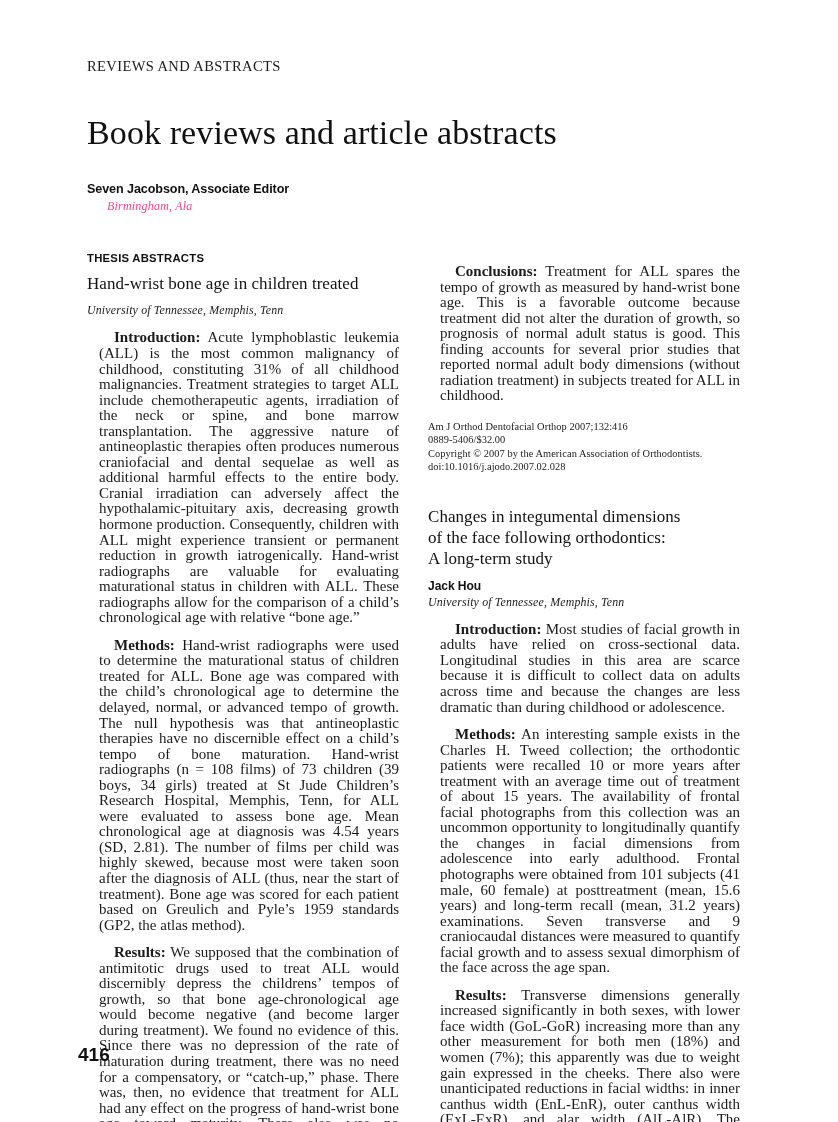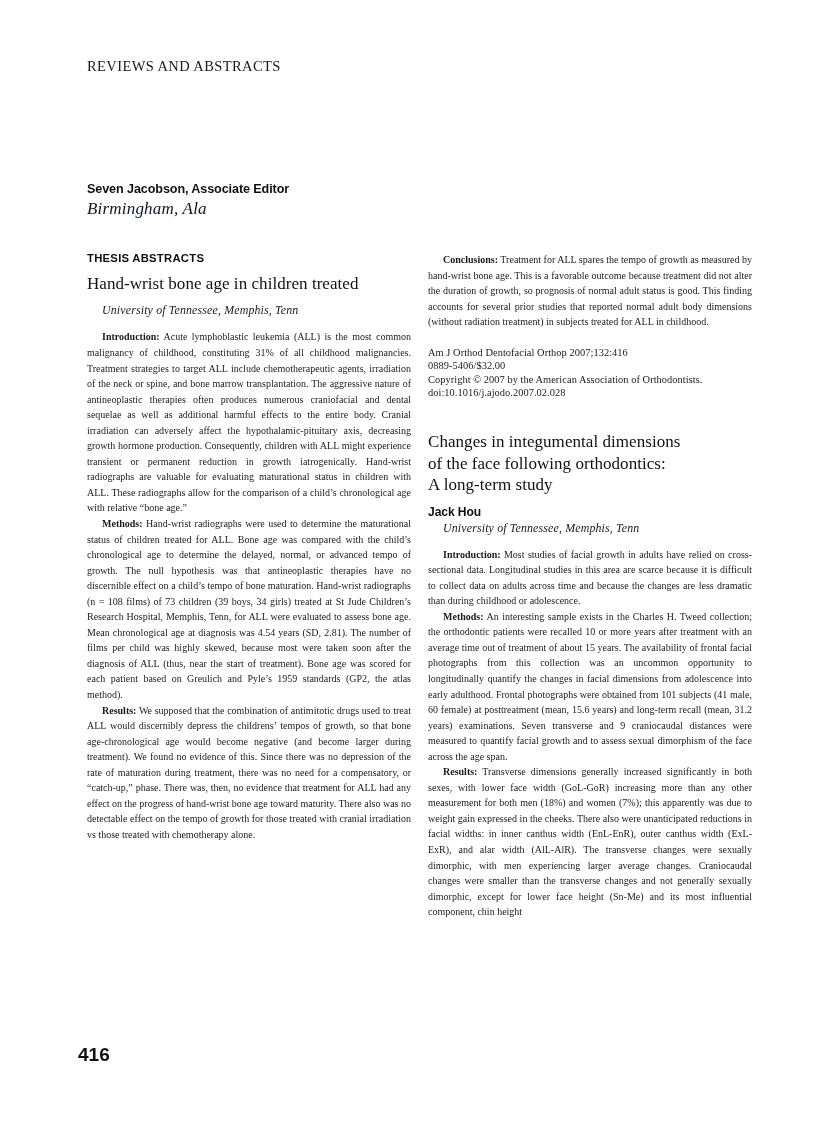--- a/index.html
+++ b/index.html
@@ -56,25 +56,26 @@
   }
   .editor-name {
     font-family: "Liberation Sans", sans-serif;
     font-size: 12.6px;
     font-weight: bold;
     color: #111111;
     letter-spacing: -0.1px;
   }
   .editor-place {
     font-family: "Liberation Serif", serif;
-    font-size: 17px;
+    font-size: 12px;
     font-style: italic;
-    color: #0f172a;
+    color: #ec4899;
     margin-top: 3px;
     letter-spacing: 0.2px;
+    margin-left: 20px;
   }
 
   
   .columns {
     position: absolute;
     top: 248px;
     left: 0;
     width: 665px;
     height: 830px;
   }
@@ -112,33 +113,33 @@
     font-weight: bold;
     color: #111111;
     margin: 0 0 2px 0;
     letter-spacing: -0.1px;
   }
   .art-affil {
     font-family: "Liberation Serif", serif;
     font-size: 11.9px;
     font-style: italic;
     color: #1a1a1a;
-    margin: 0 0 11px 15px;
+    margin: 0 0 11px 0;
     letter-spacing: 0.15px;
   }
 
   
   p.body {
     font-family: "Liberation Serif", serif;
-    font-size: 10px;
+    font-size: 15px;
     line-height: 15.55px;
     text-align: justify;
     text-justify: inter-word;
     color: #1a1a1a;
-    margin: 0;
+    margin: 12px;
     hyphens: none;
   }
   p.body + p.body { text-indent: 0; }
   .indent { display: inline-block; width: 15px; }
   .lead {
     font-weight: bold;
     font-family: "Liberation Serif", serif;
   }
 
   
@@ -166,20 +167,21 @@
     color: #111111;
   }
 </style>
 </head>
 <body>
 
 <div class="page">
 
   <div class="running-head">REVIEWS AND ABSTRACTS</div>
 
+  <h1 class="page-title">Book reviews and article abstracts</h1>
 
   <div class="editor-block">
     <div class="editor-name">Seven Jacobson, Associate Editor</div>
     <div class="editor-place">Birmingham, Ala</div>
   </div>
 
   <div class="columns">
 
     <div class="col col-left">
 

